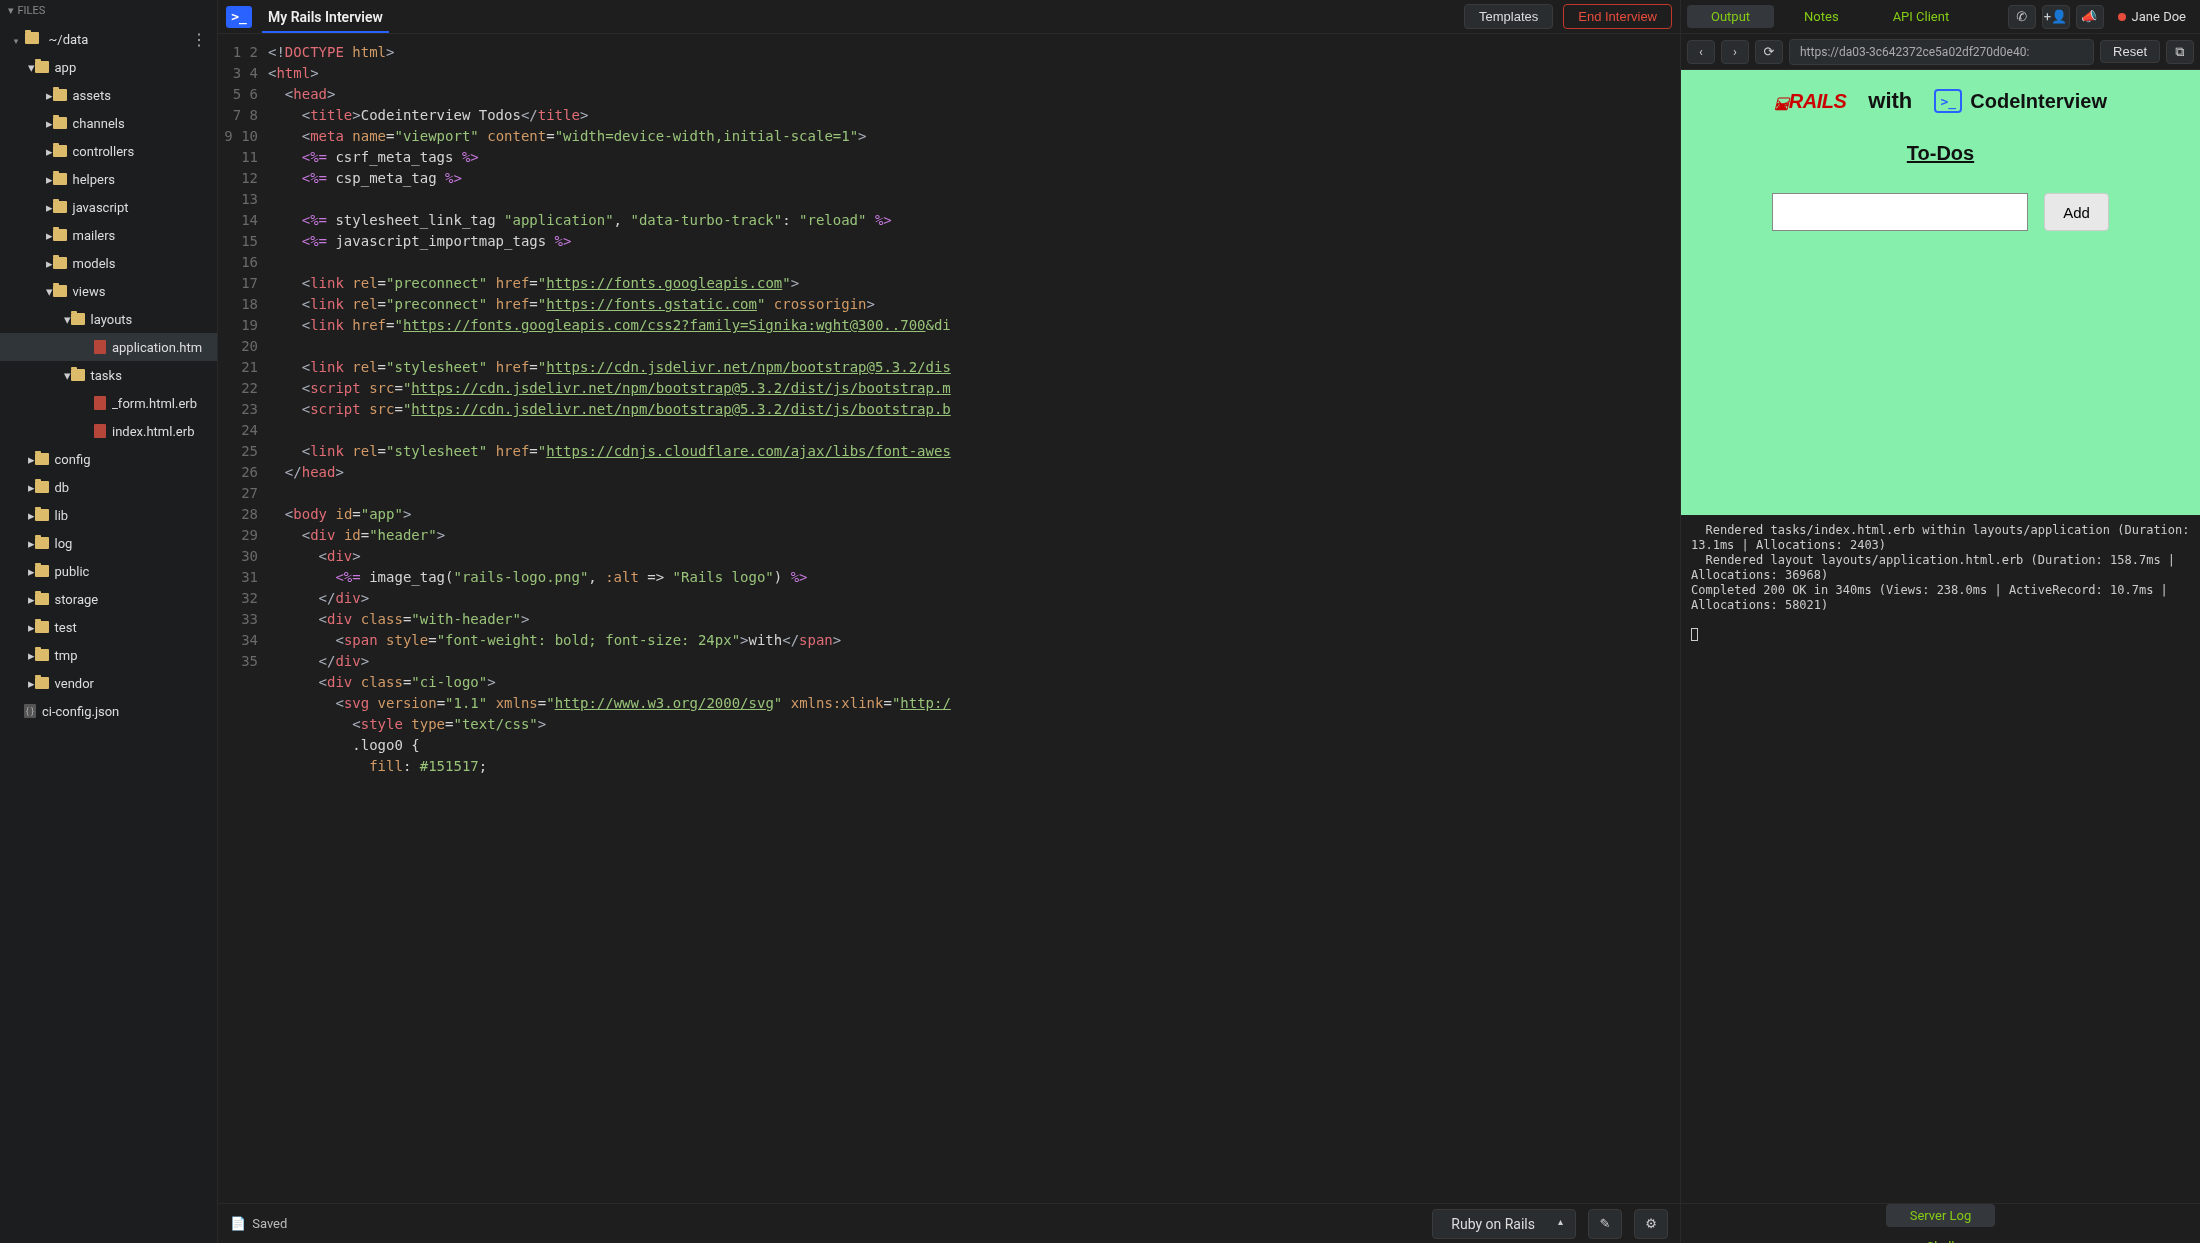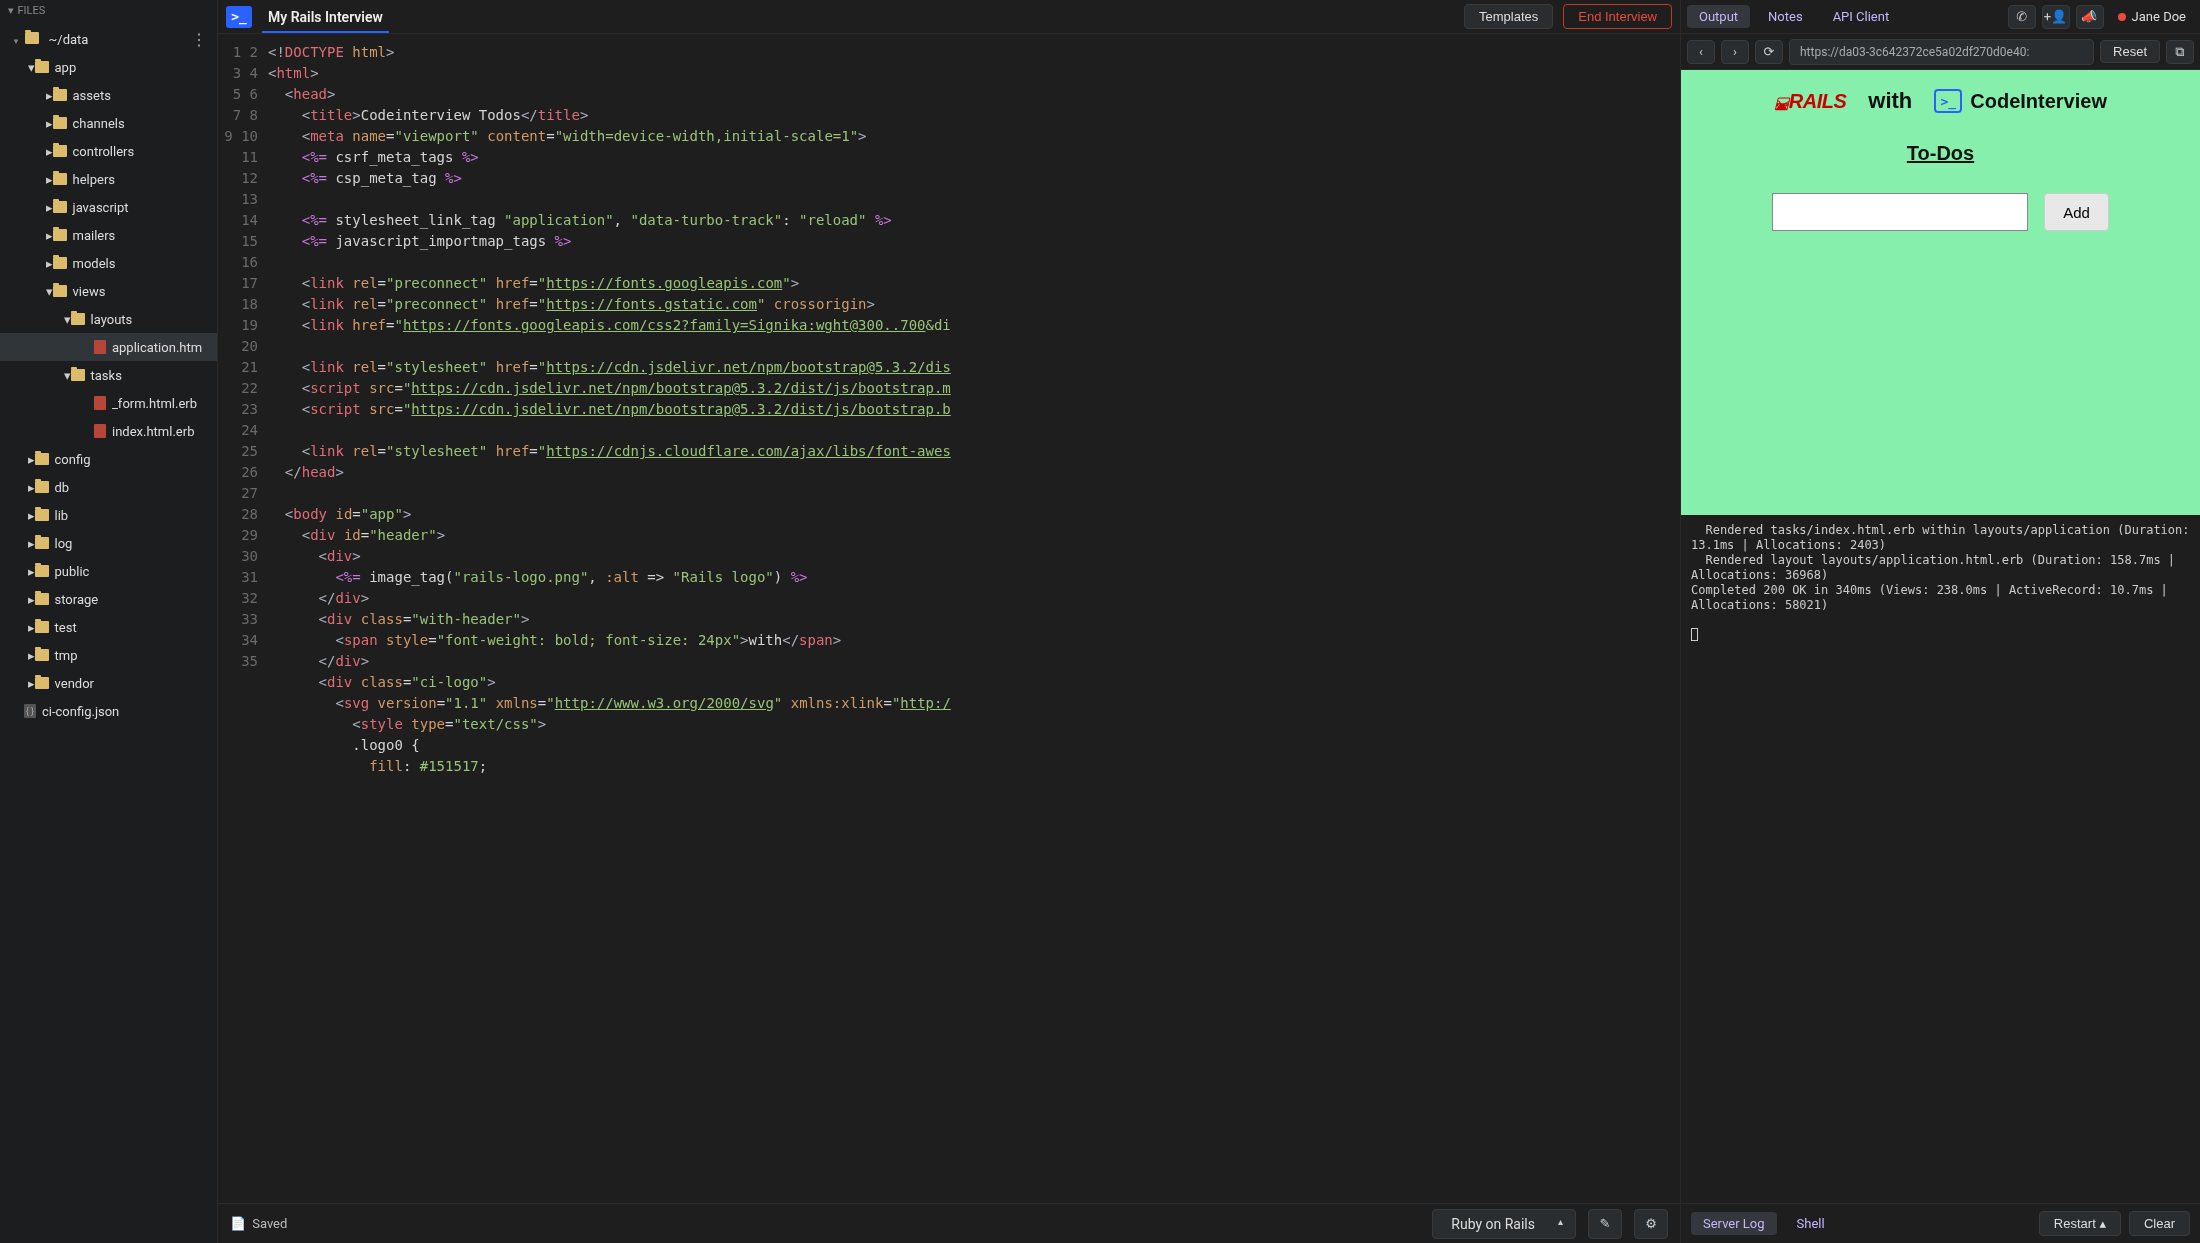--- a/index.html
+++ b/index.html
@@ -43,42 +43,42 @@
 .statusbar { height: 40px; background: #1e1e1e; border-top: 1px solid #2a2a2a; display: flex; align-items: center; padding: 0 12px; gap: 12px; font-size: 13px;}
 .saved { color: #bbb; display:flex; align-items:center; gap:6px;}
 .statusbar-spacer { flex: 1; }
 .lang-select { background: #2a2d30; border: 1px solid #3a3a3a; color: #ddd; padding: 6px 40px 6px 18px; border-radius: 4px; font-size: 14px; position: relative; cursor: pointer;}
 .lang-select::after { content: "▴"; position: absolute; right: 12px; top: 6px; font-size: 10px; color:#ccc;}
 .icon-btn { width: 34px; height: 30px; background: #2a2d30; border: 1px solid #3a3a3a; border-radius: 4px; display: flex; align-items: center; justify-content: center; color:#ccc; cursor:pointer;}
 
 
 .right { width: 520px; background: #1e1e1e; display: flex; flex-direction: column; border-left: 1px solid #2a2a2a;}
 .right-top { height: 34px; display: flex; align-items: center; padding: 0 6px; gap: 6px; border-bottom: 1px solid #2a2a2a;}
-.right-tab { padding: 4px 12px; color: #c4b5fd; font-size: 13px; border-radius: 4px; cursor:pointer;}
+.right-tab { padding: 4px 24px; color: #84cc16; font-size: 13px; border-radius: 4px; cursor:pointer;}
 .right-tab.active { background: #34373b; }
 .right-top-spacer { flex: 1; }
 .sm-icon-btn { width: 28px; height: 24px; background: #2a2d30; border:1px solid #3a3a3a; border-radius:4px; display:flex; align-items:center; justify-content:center; color:#ccc; cursor:pointer; font-size:13px;}
 .user-ind { display:flex; align-items:center; gap:6px; color:#ddd; font-size:13px; padding: 0 8px;}
 .user-dot { width:8px; height:8px; border-radius:50%; background:#e74c3c;}
 .browser-bar { height: 36px; display:flex; align-items:center; padding: 0 6px; gap:6px; border-bottom:1px solid #2a2a2a;}
 .url-field { flex:1; background:#2a2d30; border:1px solid #3a3a3a; border-radius:4px; height:26px; color:#aaa; font-size:12px; padding:0 10px; overflow:hidden; white-space:nowrap; text-overflow:ellipsis; display:flex; align-items:center;}
 .preview { background:#86efac; color:#111; flex:0 0 auto; height: 445px; padding: 18px 30px; font-family: -apple-system, sans-serif;}
 .preview-header { display:flex; align-items:center; justify-content:center; gap:22px; margin-bottom: 28px;}
 .rails-logo { color:#cc0000; font-weight:900; font-size:20px; font-style:italic; letter-spacing:-0.5px;}
 .with-text { font-weight:700; font-size:22px; color:#111;}
 .ci-logo { display:flex; align-items:center; gap:8px; font-weight:700; font-size:20px; color:#111;}
 .ci-badge { width:28px; height:24px; border:2px solid #2962ff; border-radius:4px; display:flex; align-items:center; justify-content:center; color:#2962ff; font-family:monospace; font-size:13px; font-weight:bold;}
 .preview h1 { font-size:26px; font-weight:800; text-align:center; margin-bottom: 30px;}
 .preview .subhead { text-align:center; font-size:20px; font-weight:700; text-decoration:underline; margin-bottom: 28px;}
 .preview-form { display:flex; justify-content:center; gap:16px;}
 .preview-form input { width: 256px; height:38px; border:1px solid #888; padding:0 8px; font-size:14px;}
 .preview-form button { height:38px; padding:0 18px; background:#e8e8e8; border:1px solid #ccc; border-radius:4px; font-size:15px; cursor:pointer;}
 .console { flex:1; background:#1e1e1e; color:#ccc; font-family:"SF Mono",Menlo,monospace; font-size:12px; line-height:15px; padding:8px 10px; white-space:pre-wrap; overflow-y:auto; min-height:0;}
 .cursor-block { display:inline-block; width:7px; height:13px; border:1px solid #ccc;}
-.right-bottom { height: 40px; border-top:1px solid #2a2a2a; display:flex; align-items:center; padding:0 10px; gap:8px;}
+.right-bottom { height: 40px; border-top:1px solid #2a2a2a; display:flex; align-items:center; padding:0 10px; gap:8px;flex-direction:column;}
 .right-bottom-spacer { flex:1; }
 </style>
 </head>
 <body>
 
 <div class="app">
 
   <div class="sidebar">
     <div class="sidebar-header">
       <span>▾</span>

